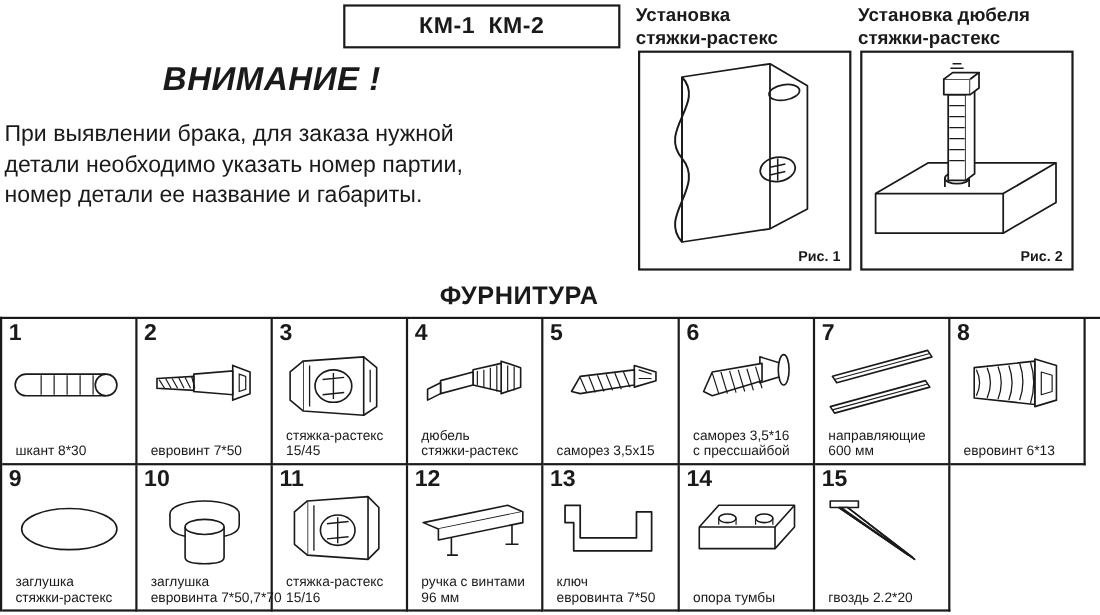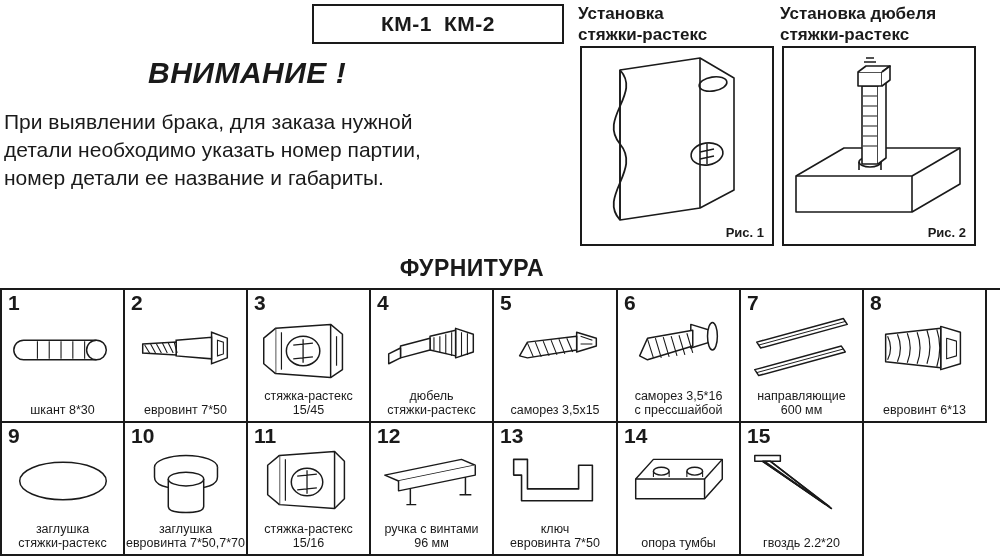--- a/index.html
+++ b/index.html
@@ -135,23 +135,24 @@
     left: 0;
     top: 22px;
     width: 100%;
     height: 74px;
   }
   .cell-label {
     position: absolute;
     left: 0;
     bottom: 3px;
     width: 100%;
-    text-align: center;
+    text-align: left;
     font-size: 12.5px;
     line-height: 1.18;
+    padding-left: 12px;
   }
   .cell-label div { white-space: nowrap; }
 </style>
 </head>
 <body>
 
 <div class="top-area">
 
   <div class="model-box">
     <span>КМ-1</span>

